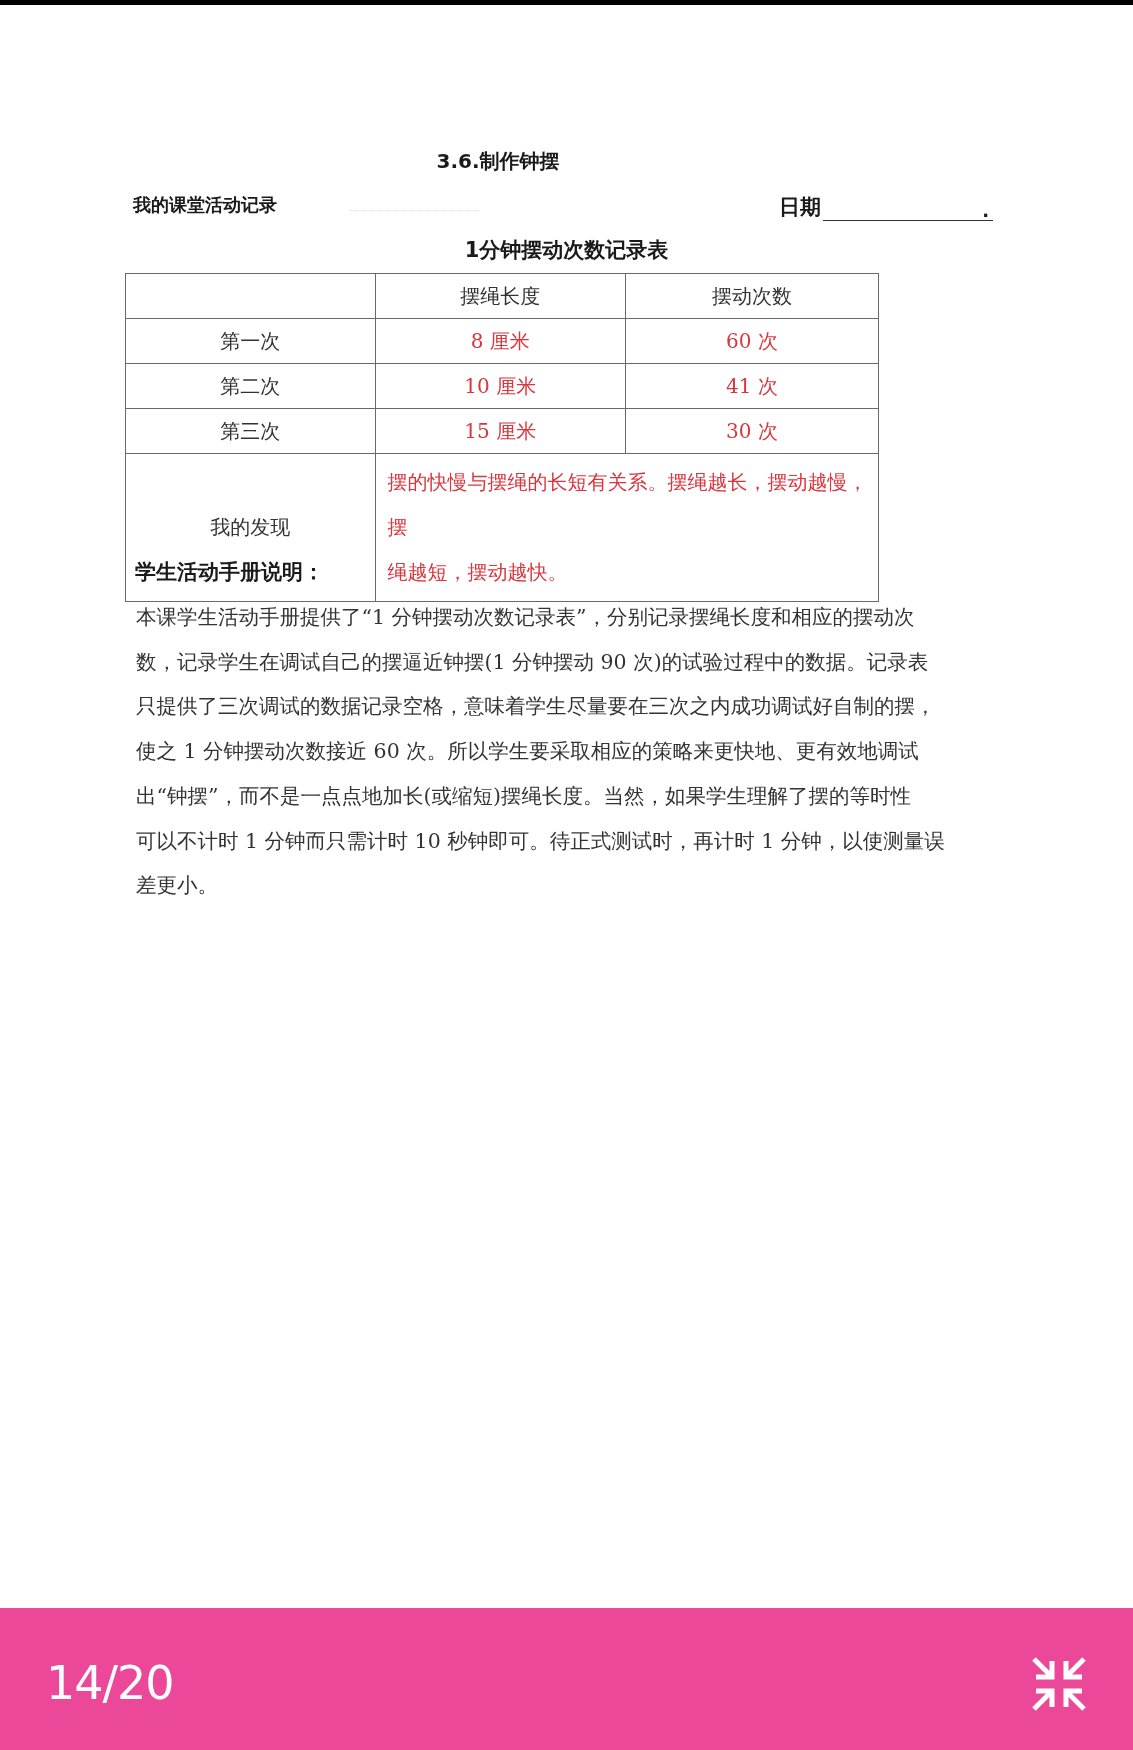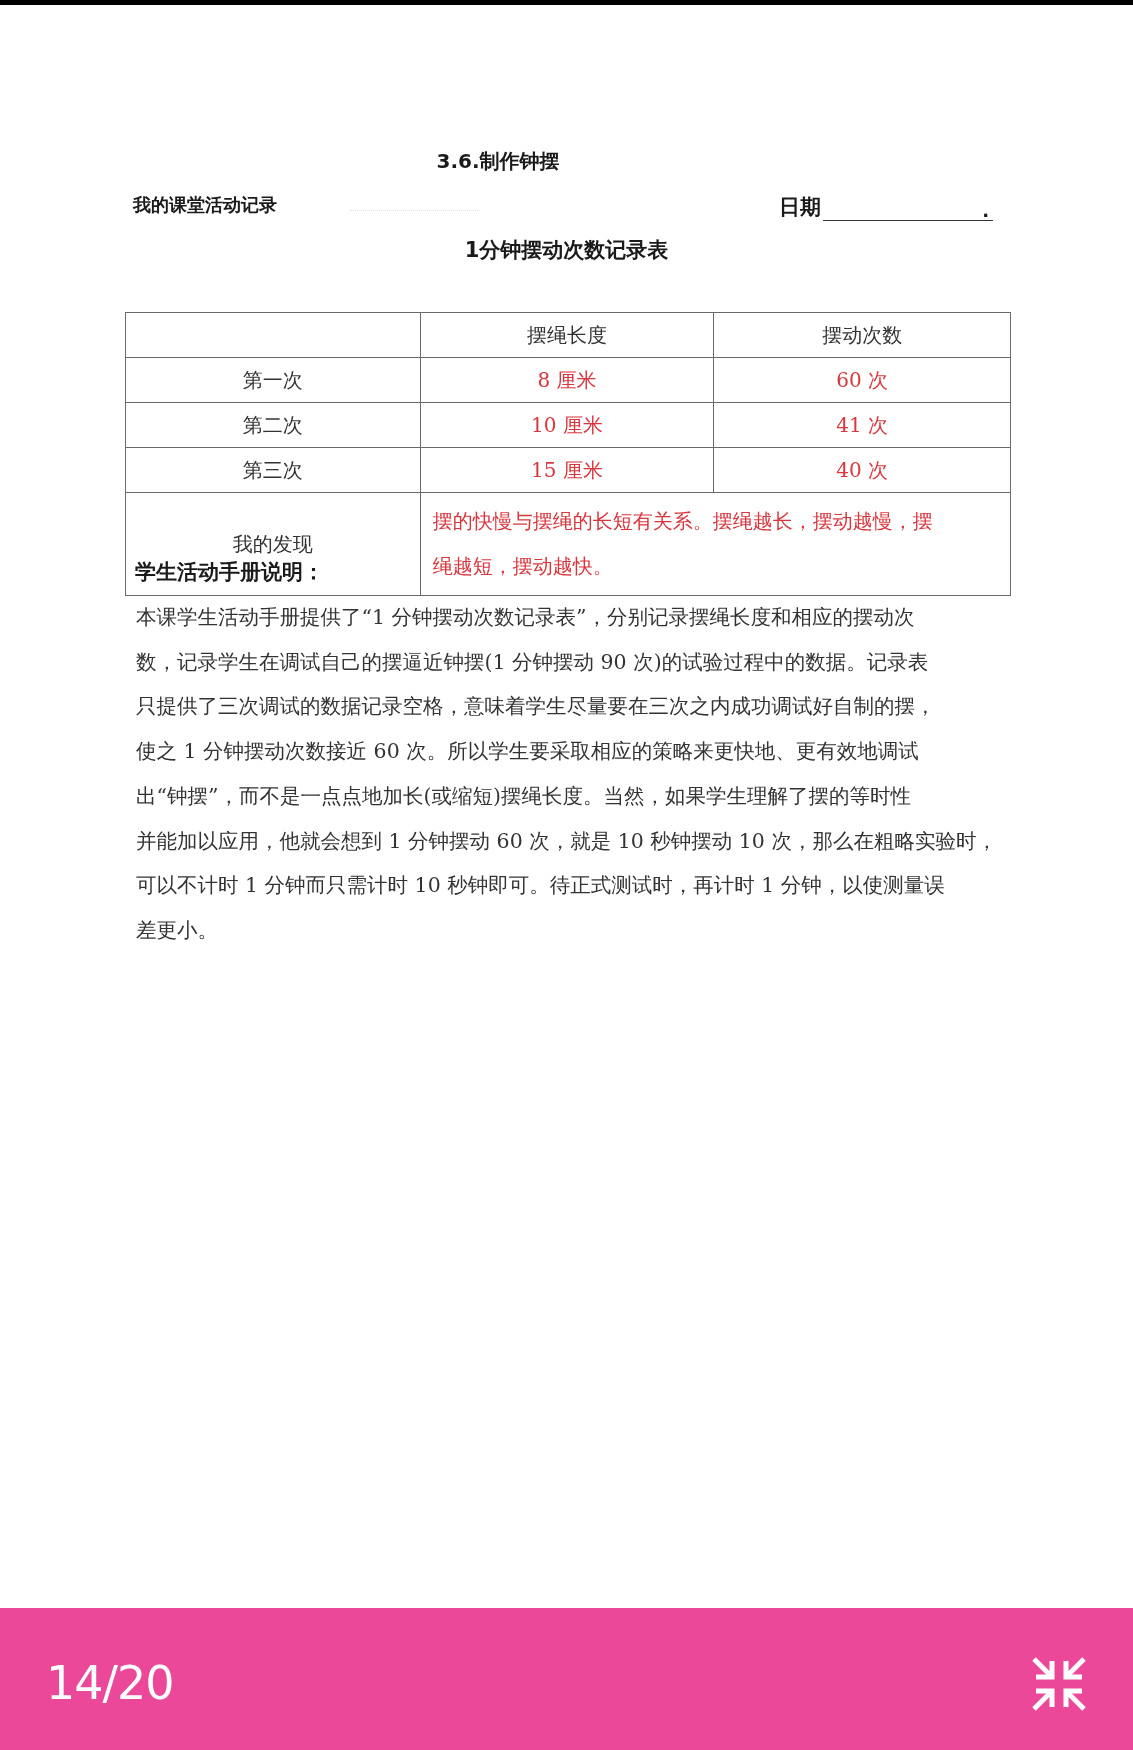--- a/index.html
+++ b/index.html
@@ -87,24 +87,23 @@
       text-align: center;
       font-size: 21px;
       font-weight: bold;
       font-family: "DejaVu Sans", "Liberation Sans", sans-serif;
       color: #1a1a1a;
     }
     table.record-table {
       position: absolute;
       left: 125px;
       top: 273px;
-      width: 886px;
+      width: 754px;
       border-collapse: collapse;
       font-size: 20px;
-      margin-top: 39px;
     }
     table.record-table td {
       border: 1.5px solid #6a6a6a;
       text-align: center;
       vertical-align: middle;
       height: 44px;
       padding: 0;
       color: #333333;
     }
     table.record-table col.c1 { width: 295px; }
@@ -209,41 +208,40 @@
     <td class="red">60 次</td>
   </tr>
   <tr>
     <td>第二次</td>
     <td class="red">10 厘米</td>
     <td class="red">41 次</td>
   </tr>
   <tr>
     <td>第三次</td>
     <td class="red">15 厘米</td>
-    <td class="red">40 次</td>
+    <td class="red">30 次</td>
   </tr>
   <tr>
     <td style="height:89px;">我的发现</td>
     <td colspan="2" class="red findings-text">
       <span>摆的快慢与摆绳的长短有关系。摆绳越长，摆动越慢，摆</span><br>
       <span>绳越短，摆动越快。</span>
     </td>
   </tr>
 </tbody>
   </table>
 
 <div class="notes-heading">学生活动手册说明：</div>
 
 <div class="notes-body">
   <span class="line">本课学生活动手册提供了“1 分钟摆动次数记录表”，分别记录摆绳长度和相应的摆动次</span>
   <span class="line">数，记录学生在调试自己的摆逼近钟摆(1 分钟摆动 90 次)的试验过程中的数据。记录表</span>
   <span class="line">只提供了三次调试的数据记录空格，意味着学生尽量要在三次之内成功调试好自制的摆，</span>
   <span class="line">使之 1 分钟摆动次数接近 60 次。所以学生要采取相应的策略来更快地、更有效地调试</span>
   <span class="line">出“钟摆”，而不是一点点地加长(或缩短)摆绳长度。当然，如果学生理解了摆的等时性</span>
-  <span class="line">并能加以应用，他就会想到 1 分钟摆动 60 次，就是 10 秒钟摆动 10 次，那么在粗略实验时，</span>
   <span class="line">可以不计时 1 分钟而只需计时 10 秒钟即可。待正式测试时，再计时 1 分钟，以使测量误</span>
   <span class="line">差更小。</span>
 </div>
 
 <div class="bottom-bar">
   <div class="page-counter">14/20</div>
   <div class="collapse-btn">
     <svg width="66" height="66" viewBox="0 0 66 66">
       <g stroke="#ffffff" stroke-width="5" fill="none" stroke-linecap="butt">
 

